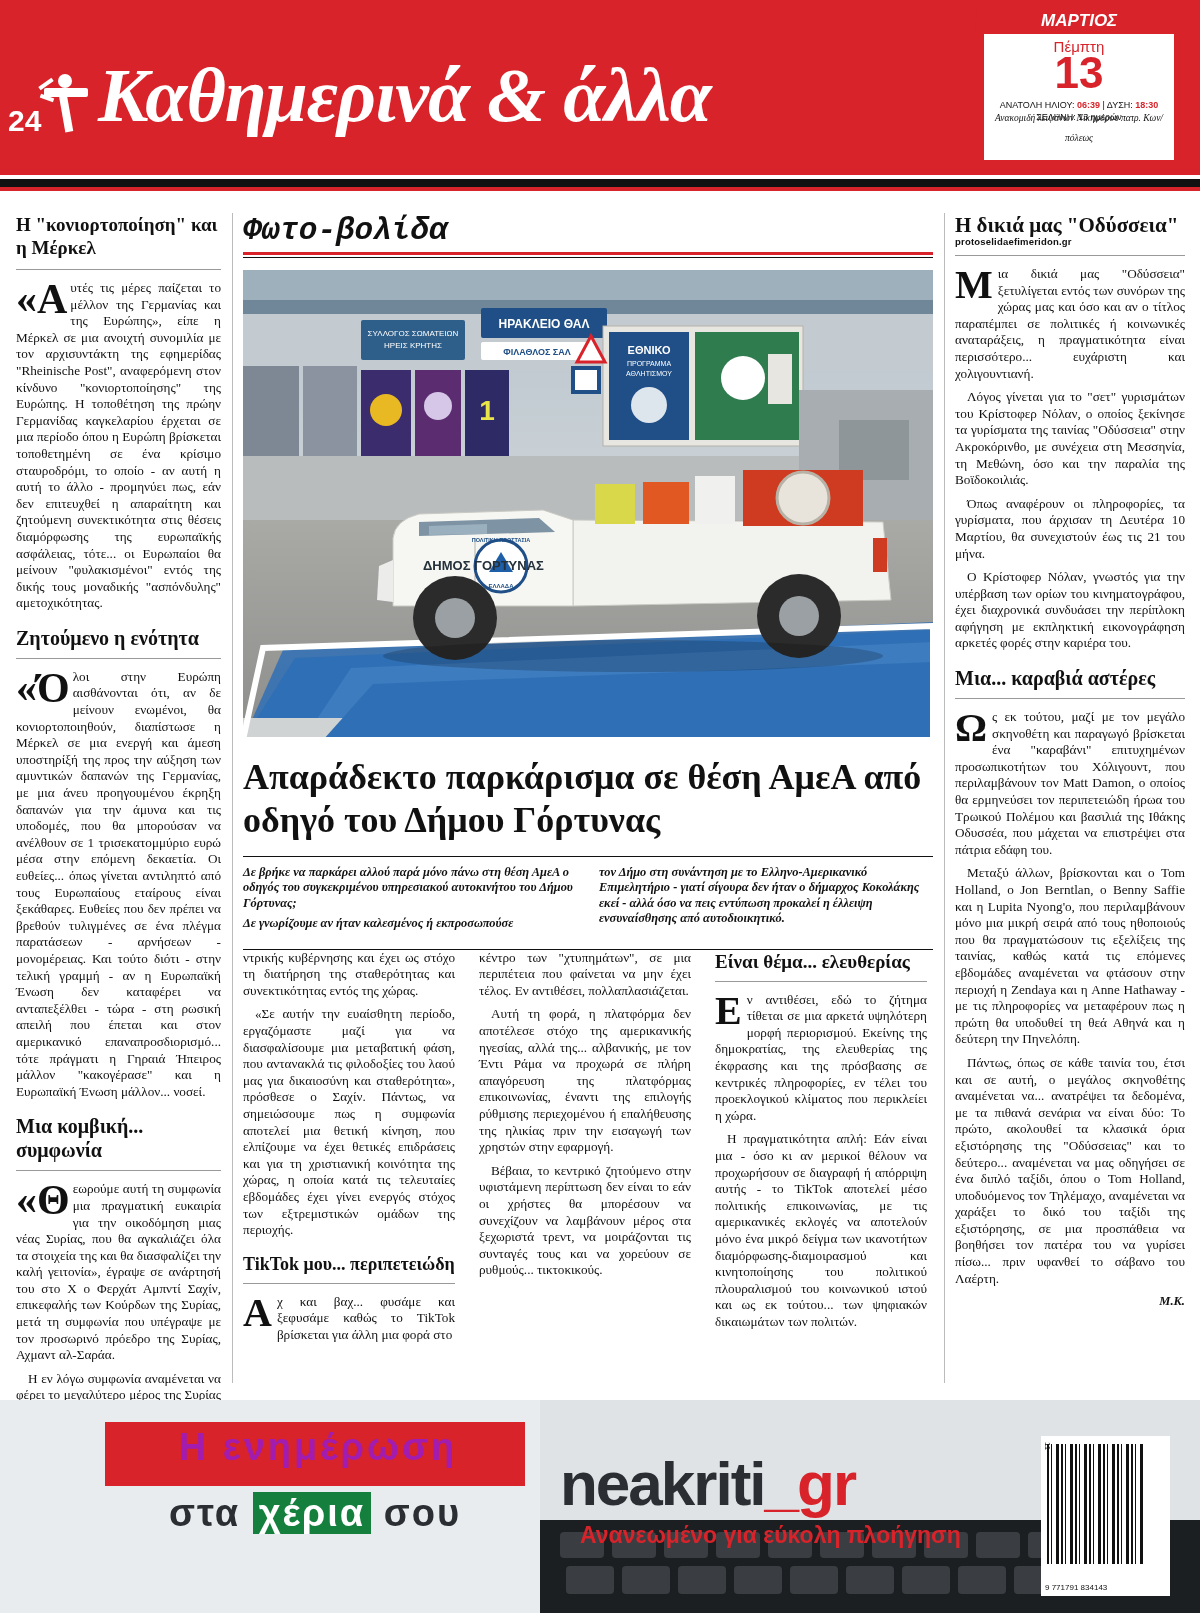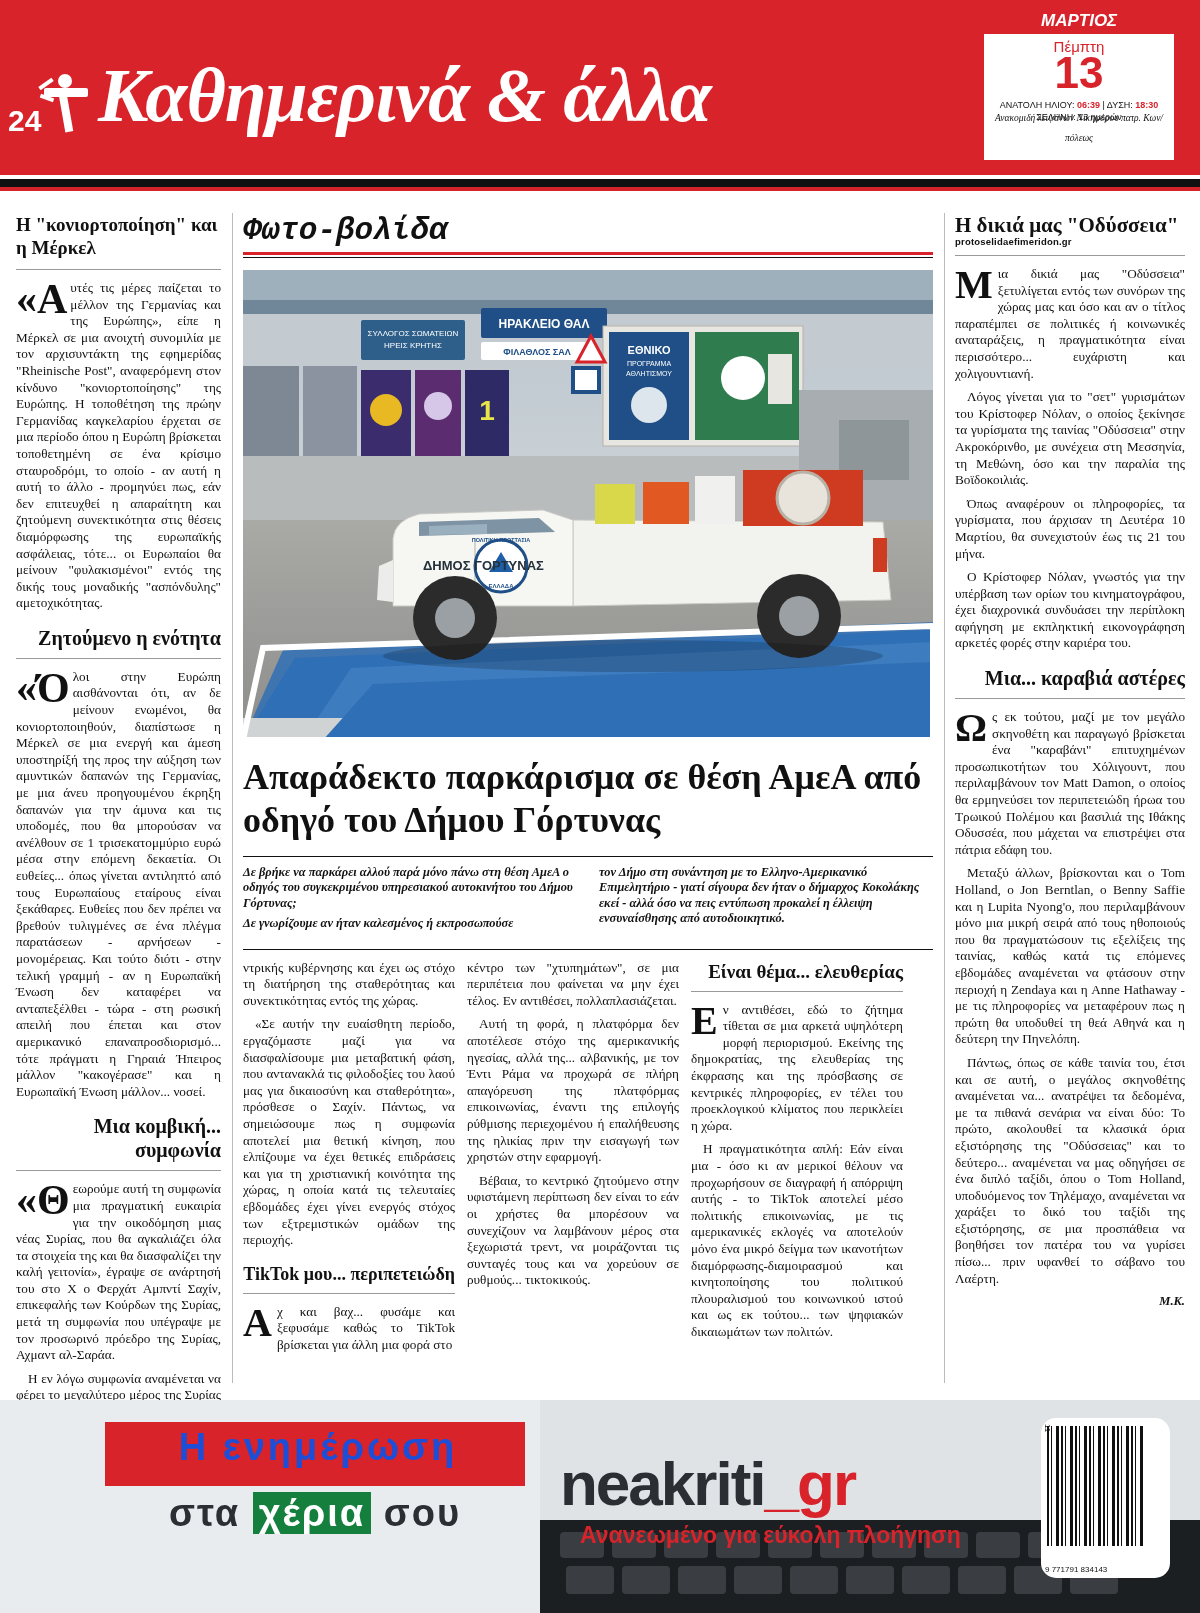--- a/index.html
+++ b/index.html
@@ -50,54 +50,54 @@
   .lead-head{font-family:"Liberation Serif",serif;font-size:19px;line-height:23px;font-weight:bold;color:#111;margin:0 0 10px 0;}
   .hr-thin{height:1px;background:#999;margin:8px 0 10px 0;}
 
   .body-text{font-size:13.2px;line-height:16.6px;text-align:justify;color:#111;font-family:"Liberation Serif",serif;}
   .body-text p{margin:0 0 7px 0;text-indent:12px;}
   .body-text p.first{text-indent:0;}
 
   .dropcap-q{float:left;font-size:42px;line-height:34px;font-weight:bold;margin:2px 3px 0 0;font-family:"Liberation Serif",serif;}
   .dropcap{float:left;font-size:40px;line-height:32px;font-weight:bold;margin:3px 5px 0 0;font-family:"Liberation Serif",serif;}
 
-  .sec-title{font-size:20px;line-height:24px;font-weight:bold;margin:14px 0 8px 0;font-family:"Liberation Serif",serif;text-align:right;}
+  .sec-title{font-size:20px;line-height:24px;font-weight:bold;margin:14px 0 8px 0;font-family:"Liberation Serif",serif;}
   .kicker{font-size:31px;font-style:italic;font-weight:bold;font-family:Liberation Mono, monospace;color:#111;}
   .kicker-rule{height:3px;background:#d8232a;width:100%;margin-top:4px;}
   .kicker-rule2{height:1px;background:#111;width:100%;margin-top:2px;}
 
   .photo{position:relative;width:690px;height:470px;overflow:hidden;margin-top:12px;background:#9aa3ab;}
   .main-head{font-size:36px;line-height:43px;font-weight:bold;font-family:"Liberation Serif",serif;margin-top:16px;color:#111;}
 
   .cap-rule{height:1px;background:#111;margin:14px 0 8px 0;}
   .caption{display:flex;gap:22px;font-style:italic;font-weight:bold;font-size:12.4px;line-height:15.4px;}
   .caption div{flex:1;}
   .caption p{margin:0 0 5px 0;}
 
   .bottom-rule{height:1px;background:#111;margin:12px 0 0 0;}
-  .bottom-cols{display:flex;gap:12px;margin-top:10px;}
+  .bottom-cols{display:flex;gap:24px;}
   .bottom-cols .bc{width:212px;}
 
   
   .right-head{font-size:21px;line-height:25px;font-weight:bold;font-family:"Liberation Serif",serif;}
   .right-url{font-size:9.5px;font-weight:bold;font-family:"Liberation Sans",sans-serif;color:#111;letter-spacing:0.2px;margin-top:-2px;}
   .sign{text-align:right;font-style:italic;font-weight:bold;font-size:12.5px;margin-top:6px;font-family:Liberation Serif, serif;}
 
   
   .ad{position:absolute;left:0;top:1400px;width:1200px;height:213px;background:#d5d9dc;overflow:hidden;}
   .ad-kbd{position:absolute;left:0;top:0;width:1200px;height:213px;}
   .ad-left{position:absolute;left:0;top:0;width:540px;height:213px;background:#e9ecee;}
   .ad-red{position:absolute;left:105px;top:22px;width:420px;height:64px;background:#d8232a;}
-  .ad-t1{position:absolute;left:128px;top:26px;width:380px;color:#1d4ed8;font-family:"Liberation Sans",sans-serif;font-weight:bold;font-size:38px;letter-spacing:3px;text-align:center;}
+  .ad-t1{position:absolute;left:128px;top:26px;width:380px;color:#a21caf;font-family:"Liberation Sans",sans-serif;font-weight:bold;font-size:38px;letter-spacing:3px;text-align:center;}
   .ad-t2{position:absolute;left:105px;top:92px;width:420px;color:#2b2f33;font-family:"Liberation Sans",sans-serif;font-weight:bold;font-size:38px;letter-spacing:2px;text-align:center;}
   .ad-t2 .hl{background:#15803d;color:#fff;padding:0 6px;}
   .ad-logo{position:absolute;left:560px;top:48px;font-family:"Liberation Sans",sans-serif;font-weight:bold;font-size:62px;color:#2b2f33;letter-spacing:-2px;}
   .ad-logo .rd{color:#d8232a;}
   .ad-sub{position:absolute;left:580px;top:122px;color:#d8232a;font-family:"Liberation Sans",sans-serif;font-weight:bold;font-size:23px;}
-  .barcode{position:absolute;right:30px;top:18px;width:129px;height:160px;background:#fff;border-radius:15px;}
+  .barcode{position:absolute;right:30px;top:36px;width:129px;height:160px;background:#fff;}
   .barcode .bars{position:absolute;left:6px;top:8px;width:98px;height:120px;
     background:repeating-linear-gradient(90deg,#111 0 2px,#fff 2px 4px,#111 4px 5px,#fff 5px 9px,#111 9px 12px,#fff 12px 14px);}
   .barcode .num{position:absolute;left:4px;bottom:4px;font-size:8px;font-family:"Liberation Sans",sans-serif;}
   .barcode .vnum2{position:absolute;left:2px;top:6px;font-size:8px;font-family:"Liberation Sans",sans-serif;writing-mode:vertical-rl;}
 </style>
 </head>
 <body>
 
 <div class="page">
 

